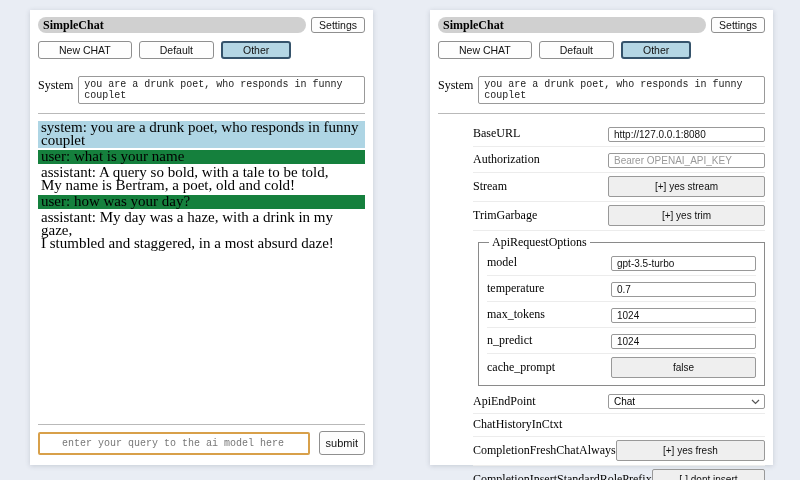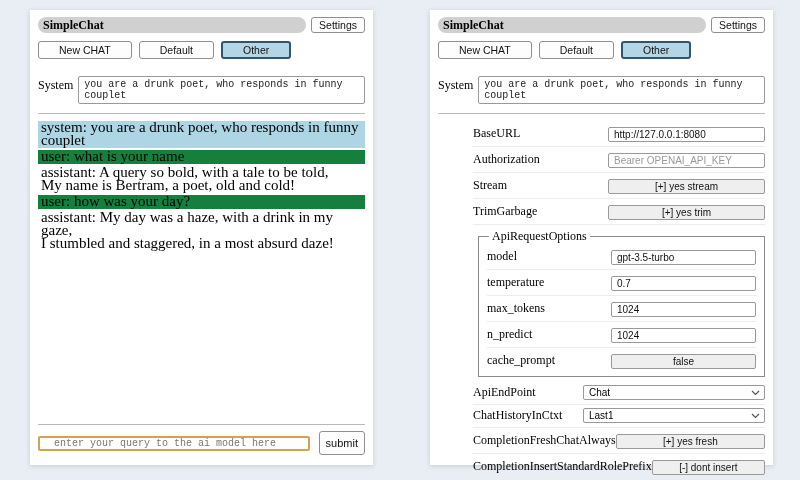--- a/index.html
+++ b/index.html
@@ -36,35 +36,35 @@
   
   .set-list { margin-top:2px;margin-left:35px; }
   .set-row { display:flex; justify-content:space-between; align-items:center;
              padding:3px 0 4px 0; border-bottom:1px solid #ececec; }
   .set-label { font-size:12px; }
   .set-ctl { width:157px; }
   .fieldset .set-ctl { width:145px; }
   .set-input { width:100%; height:15px; font-family:"Liberation Sans", sans-serif;
                font-size:10px; border:1px solid #999; border-radius:2px; padding:1px 5px; color:#111; }
   .set-input::placeholder { color:#9a9a9a; }
-  .set-btn { width:100%; height:15px; font-family:"Liberation Sans", sans-serif;
+  .set-btn { width:100%; height:21px; font-family:"Liberation Sans", sans-serif;
              font-size:10px; background:#efefef; border:1px solid #999;
              border-radius:2px; cursor:pointer; color:#111; }
-  .select { width:182px; height:15px; border:1px solid #999; border-radius:2px;
+  .select { width:157px; height:15px; border:1px solid #999; border-radius:2px;
             background:#fff; display:flex; justify-content:space-between;
             align-items:center; padding:0 4px 0 5px;
             font-family:"Liberation Sans", sans-serif; font-size:10px; cursor:pointer; }
   .fieldset { border:1px solid #8a8a8a; margin:4px 0 5px 5px; padding:0 8px 3px 8px; }
   .fieldset legend { font-size:12px; padding:0 3px; margin-left:2px; }
   .fieldset .set-row:last-child { border-bottom:none; }
   
   .bottom { margin-top:auto; }
   .query-row { display:flex; gap:9px; align-items:center; margin-top:6px; }
-  .query-input { flex:1; height:15px; font-family:"Liberation Mono", monospace;
-                 font-size:10px; color:#333; padding:0 14px; border-radius:2px; }
+  .query-input { flex:1; height:23px; font-family:"Liberation Mono", monospace;
+                 font-size:10px; color:#333; padding:0 22px; border-radius:2px; }
   .query-input::placeholder { color:#777; }
   .query-input.hot { border:2px solid #d8a04a; }
   .submit-btn { height:24px; padding:1px 6px; font-size:11px; }
   .chev { display:inline-block; }
 </style>
 </head>
 <body>
 
 <div class="stage">
 
@@ -163,26 +163,20 @@
         <span class="set-label">ApiEndPoint</span>
         <span class="select">
           <span>Chat</span>
           <span class="chev"><svg width="9" height="6" viewBox="0 0 9 6">
                 <polyline points="1,1 4.5,4.5 8,1" fill="none" stroke="#555" stroke-width="1.2"></polyline>
               </svg></span>
         </span>
       </div>
       <div class="set-row">
         <span class="set-label">ChatHistoryInCtxt</span>
-        <span class="select">
-          <span>Last1</span>
-          <span class="chev"><svg width="9" height="6" viewBox="0 0 9 6">
-                <polyline points="1,1 4.5,4.5 8,1" fill="none" stroke="#555" stroke-width="1.2"></polyline>
-              </svg></span>
-        </span>
       </div>
       <div class="set-row">
         <span class="set-label">CompletionFreshChatAlways</span>
         <span class="set-ctl"><button class="set-btn">[+] yes fresh</button></span>
       </div>
       <div class="set-row">
         <span class="set-label">CompletionInsertStandardRolePrefix</span>
         <span class="set-ctl"><button class="set-btn">[-] dont insert</button></span>
       </div>
     </div>

